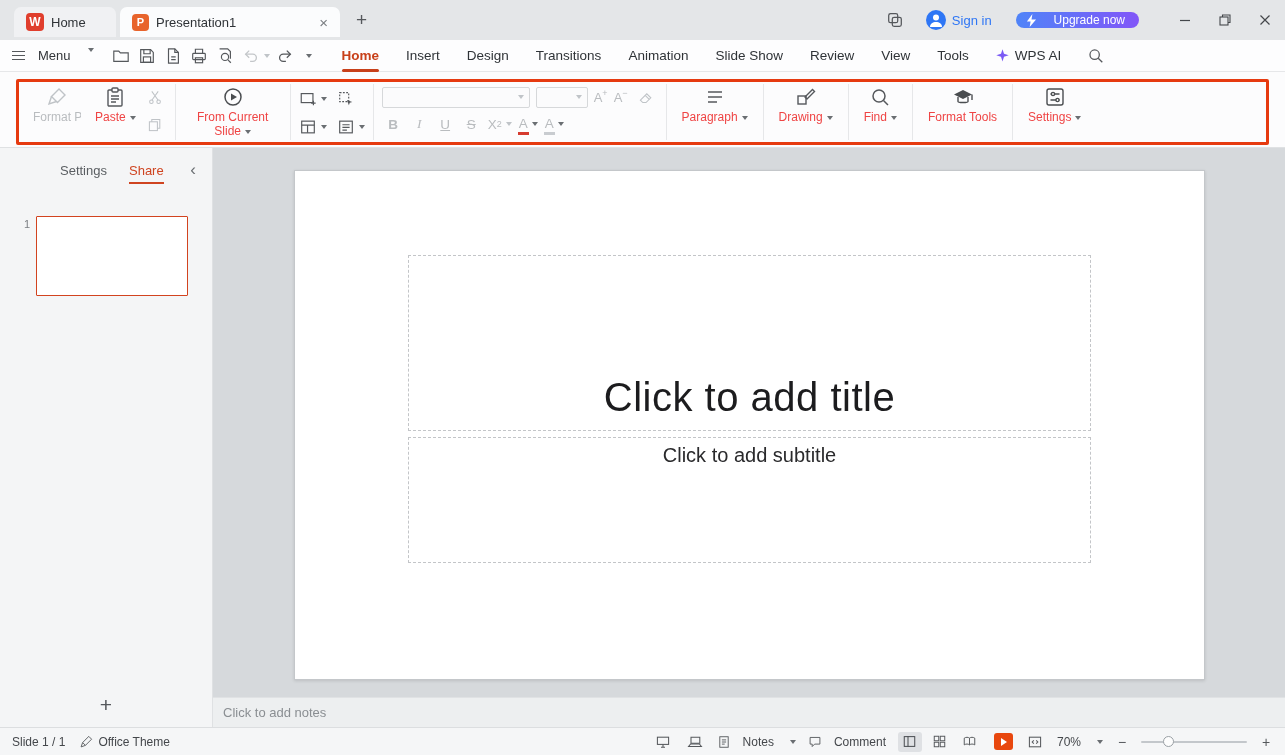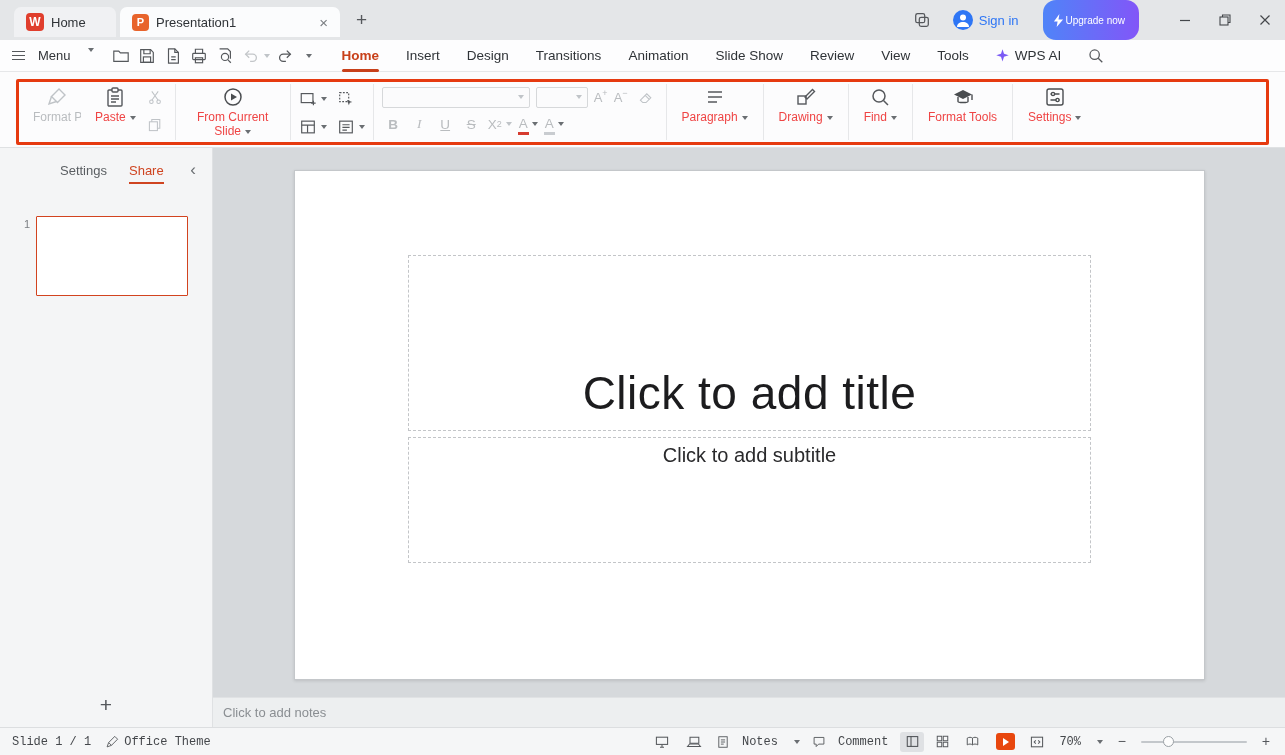--- a/index.html
+++ b/index.html
@@ -21,21 +21,21 @@
   .tab.doc  { background:#fbfcfd; margin-left:4px; width:220px; }
   .logo-badge { width:18px; height:18px; border-radius:4px; background:#e03e2d; color:#fff; font-weight:bold; font-size:12px; display:flex; align-items:center; justify-content:center; }
   .p-badge { width:17px; height:17px; border-radius:4px; background:#e8642c; color:#fff; font-weight:bold; font-size:11px; display:flex; align-items:center; justify-content:center; }
   .tab-label { font-size:13px; color:#2f3337; }
   .tab-close { margin-left:auto; color:#7a7e82; font-size:15px; line-height:1; cursor:default; }
   .newtab { margin-left:16px; font-size:19px; color:#55585c; }
   .tb-spacer { flex:1; }
   .signin { display:flex; align-items:center; gap:6px; margin-right:24px; }
   .signin-label { color:#2e76f5; font-size:13px; }
   .avatar { width:20px; height:20px; border-radius:50%; background:#2e76f5; overflow:hidden; }
-  .upgrade { height:40px; padding:0 14px 0 10px; border-radius:13px; background:linear-gradient(90deg,#4f84f8,#8256f8); color:#fff; font-size:10px; display:flex; align-items:center; gap:2px; margin-right:26px; }
+  .upgrade { height:16px; padding:0 14px 0 10px; border-radius:13px; background:linear-gradient(90deg,#4f84f8,#8256f8); color:#fff; font-size:12px; display:flex; align-items:center; gap:17px; margin-right:26px; }
   .winbtns { display:flex; }
   .winbtn { width:40px; height:40px; display:flex; align-items:center; justify-content:center; }
 
   
   .menubar { position:absolute; left:0; top:40px; width:100%; height:32px; background:#fdfdfe; border-bottom:1px solid #e6e7e9; display:flex; align-items:center; padding:0 12px; }
   .menu-btn { display:flex; align-items:flex-start; gap:13px; margin-right:14px; color:#33363a; }
   .hamb { width:13px; }
   .hamb div { height:1.6px; background:#55585c; margin:2.6px 0; }
   .qicon { width:26px; height:24px; display:flex; align-items:center; justify-content:center; }
   .rtabs { display:flex; align-items:center; gap:27px; margin-left:30px; font-size:13.5px; color:#2f3337; height:32px; }
@@ -89,27 +89,27 @@
   .scollapse { margin-left:auto; margin-right:16px; color:#6a6e72; font-size:17px; }
   .thumbrow { display:flex; align-items:flex-start; gap:6px; padding:24px 0 0 24px; }
   .thumbnum { font-size:11px; color:#7a7e82; padding-top:2px; }
   .thumb { width:152px; height:80px; background:#fff; border:1.5px solid #d2431f; border-radius:1px; }
   .addslide { position:absolute; left:0; right:0; bottom:10px; display:flex; justify-content:center; font-size:21px; color:#55585c; }
 
   .main { position:absolute; left:213px; top:0; right:0; height:100%; background:#d6d9dc; }
   .slide { position:absolute; left:81px; top:22px; width:911px; height:510px; background:#fff; border:1px solid #c4c7ca; box-shadow:0 1px 3px rgba(0,0,0,.12); }
   .ph { position:absolute; left:113px; width:683px; border:1px dashed #c3c5c8; display:flex; justify-content:center; }
   .ph-title { top:84px; height:176px; align-items:flex-end; padding-bottom:10px; }
-  .ph-title .t { font-size:46px; color:#1c1c1e; font-weight:400; letter-spacing:.5px; }
+  .ph-title .t { font-size:40px; color:#1c1c1e; font-weight:400; letter-spacing:.5px; }
   .ph-sub { top:266px; height:126px; align-items:flex-start; padding-top:6px; }
   .ph-sub .t { font-size:20px; color:#2a2a2c; }
   .notesbar { position:absolute; left:0; right:0; bottom:0; height:30px; background:#edeff0; border-top:1px solid #e0e2e4; display:flex; align-items:center; padding-left:10px; color:#8a8e92; font-size:13px; }
 
   
-  .statusbar { position:absolute; left:0; bottom:0; width:100%; height:28px; background:#f5f6f7; border-top:1px solid #dcdee0; display:flex; align-items:center; padding:0 12px; font-size:12px; color:#44474b;font-family:Liberation Mono, monospace; }
+  .statusbar { position:absolute; left:0; bottom:0; width:100%; height:28px; background:#f5f6f7; border-top:1px solid #dcdee0; display:flex; align-items:center; padding:0 12px; font-size:12px; color:#44474b; }
   .sb-left { display:flex; align-items:center; gap:14px; }
   .sb-theme { display:flex; align-items:center; gap:5px; }
   .sb-right { margin-left:auto; display:flex; align-items:center; gap:12px; }
   .sb-ic { width:20px; height:20px; display:flex; align-items:center; justify-content:center; }
   .sb-group { display:flex; align-items:center; gap:12px; }
   .viewbtn { width:24px; height:20px; display:flex; align-items:center; justify-content:center; border-radius:3px; }
   .viewbtn.active { background:#dfe1e4; }
   .playbtn { width:19px; height:17px; background:#e8470e; border-radius:3px; display:flex; align-items:center; justify-content:center; }
   .playbtn .tri { width:0; height:0; border-top:4px solid transparent; border-bottom:4px solid transparent; border-left:6px solid #fff; margin-left:1px; }
   .zoomtrack { width:106px; height:2px; background:#c3c7cb; position:relative; border-radius:1px; }

